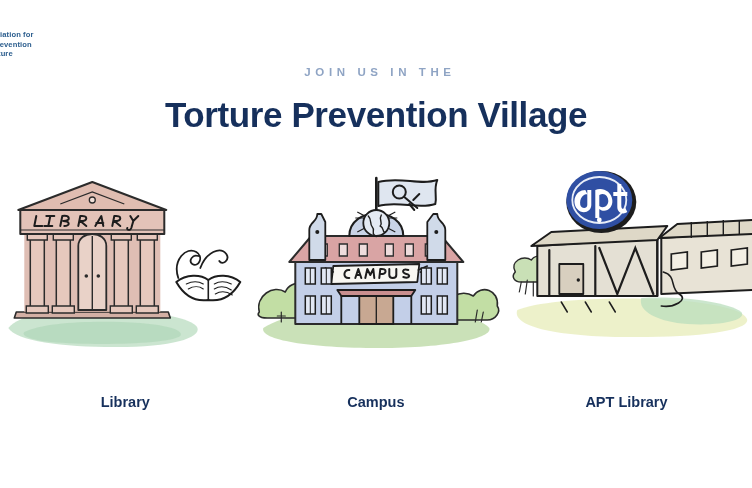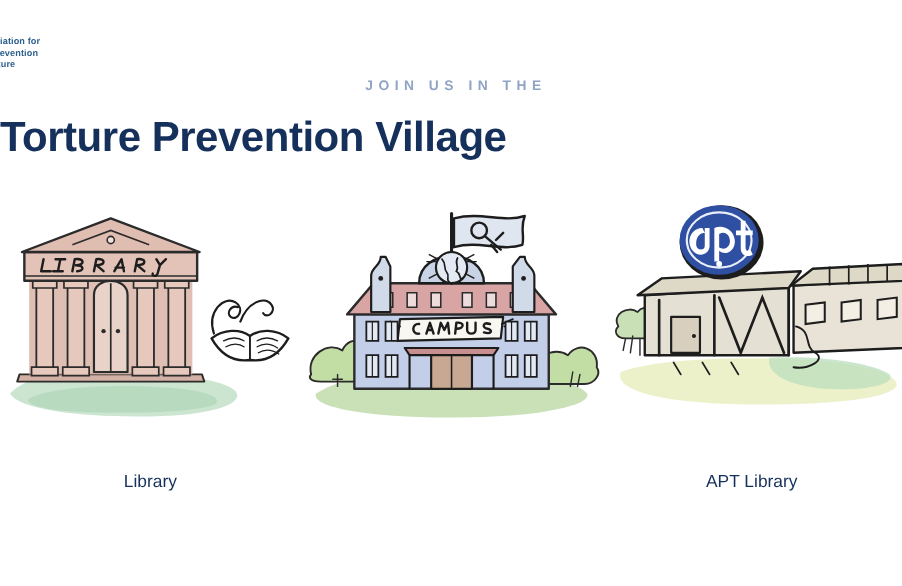--- a/index.html
+++ b/index.html
@@ -45,21 +45,21 @@
     font-size: 11.5px;
     font-weight: 700;
     letter-spacing: 4.6px;
     color: #8fa4c4;
   }
   .headline {
     position: absolute;
     left: 0;
     top: 95px;
     width: 752px;
-    text-align: left;
+    text-align: center;
     font-size: 35px;
     font-weight: 700;
     letter-spacing: -0.4px;
     color: #16305c;
   }
 
   
   .village {
     position: absolute;
     left: 0;
@@ -82,21 +82,21 @@
     height: 210px;
   }
   .art svg { display: block; width: 100%; height: 100%; overflow: visible; }
   .card-label {
     position: absolute;
     left: 0;
     top: 234px;
     width: 100%;
     text-align: center;
     font-size: 14.5px;
-    font-weight: 400;
+    font-weight: 700;
     color: #16305c;
   }
 </style>
 </head>
 <body>
 
 <div class="page">
 
   <div class="logo">
     <span class="logo-line">association for</span>
@@ -253,20 +253,21 @@
             <path d="M70 136 L80 136 L80 154 L70 154 Z"></path>
             <path d="M170 136 L180 136 L180 154 L170 154 Z"></path>
             <path d="M186 136 L196 136 L196 154 L186 154 Z"></path>
           </g>
           <g stroke="#1d1d1d" stroke-width="1" fill="none">
             <path d="M59 108 L59 124 M75 108 L75 124 M175 108 L175 124 M191 108 L191 124"></path>
             <path d="M59 136 L59 154 M75 136 L75 154 M175 136 L175 154 M191 136 L191 154"></path>
           </g>
         </svg>
       </div>
+      <div class="card-label">Campus</div>
     </div>
 
     <div class="card">
       <div class="art">
         <svg viewBox="0 0 250 210" xmlns="http://www.w3.org/2000/svg">
 
           <path d="M16 150 C40 140 110 136 170 140 C214 143 244 150 246 160 C246 172 190 178 120 177 C52 176 10 166 16 150 Z" fill="#e8edbd" opacity="0.8"></path>
           <path d="M140 138 C182 136 226 142 240 152 C246 160 220 166 186 164 C158 162 136 152 140 138 Z" fill="#b9ddbc" opacity="0.75"></path>
 
           <path d="M14 112 C8 102 22 94 30 100 C36 92 48 98 44 108 C52 112 46 124 36 122 L20 122 C12 122 10 116 14 112 Z" fill="#c9e0b6" stroke="#2b2b2b" stroke-width="1.5" stroke-linejoin="round"></path>

